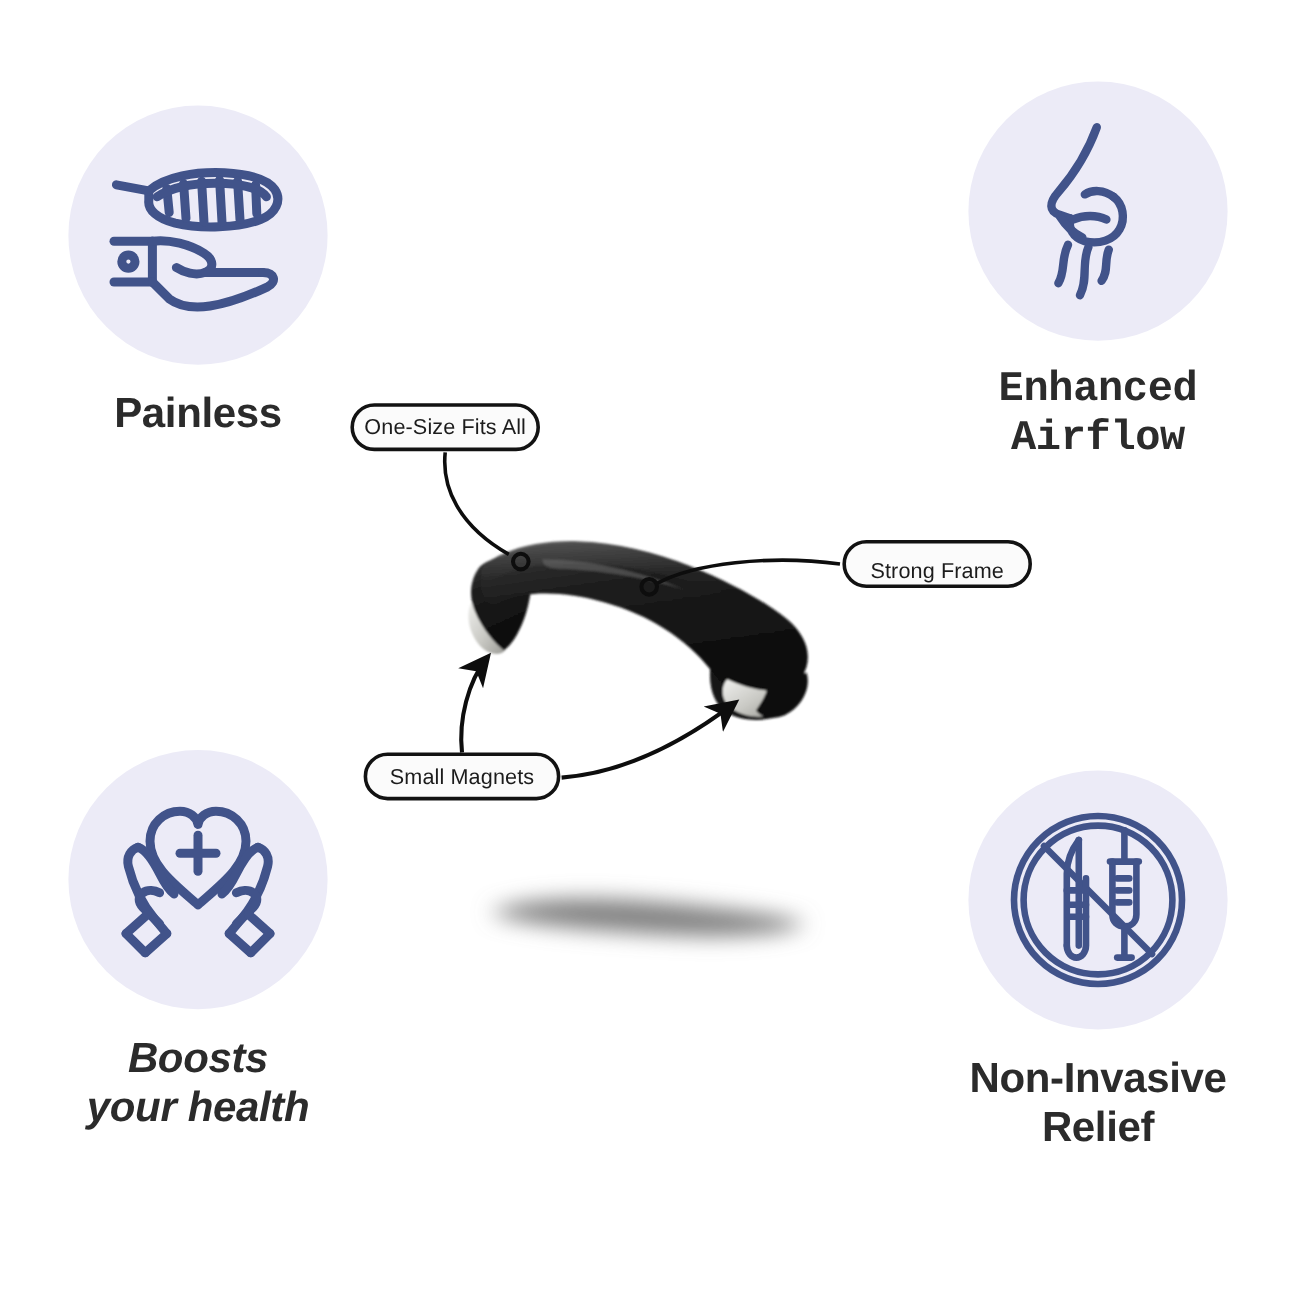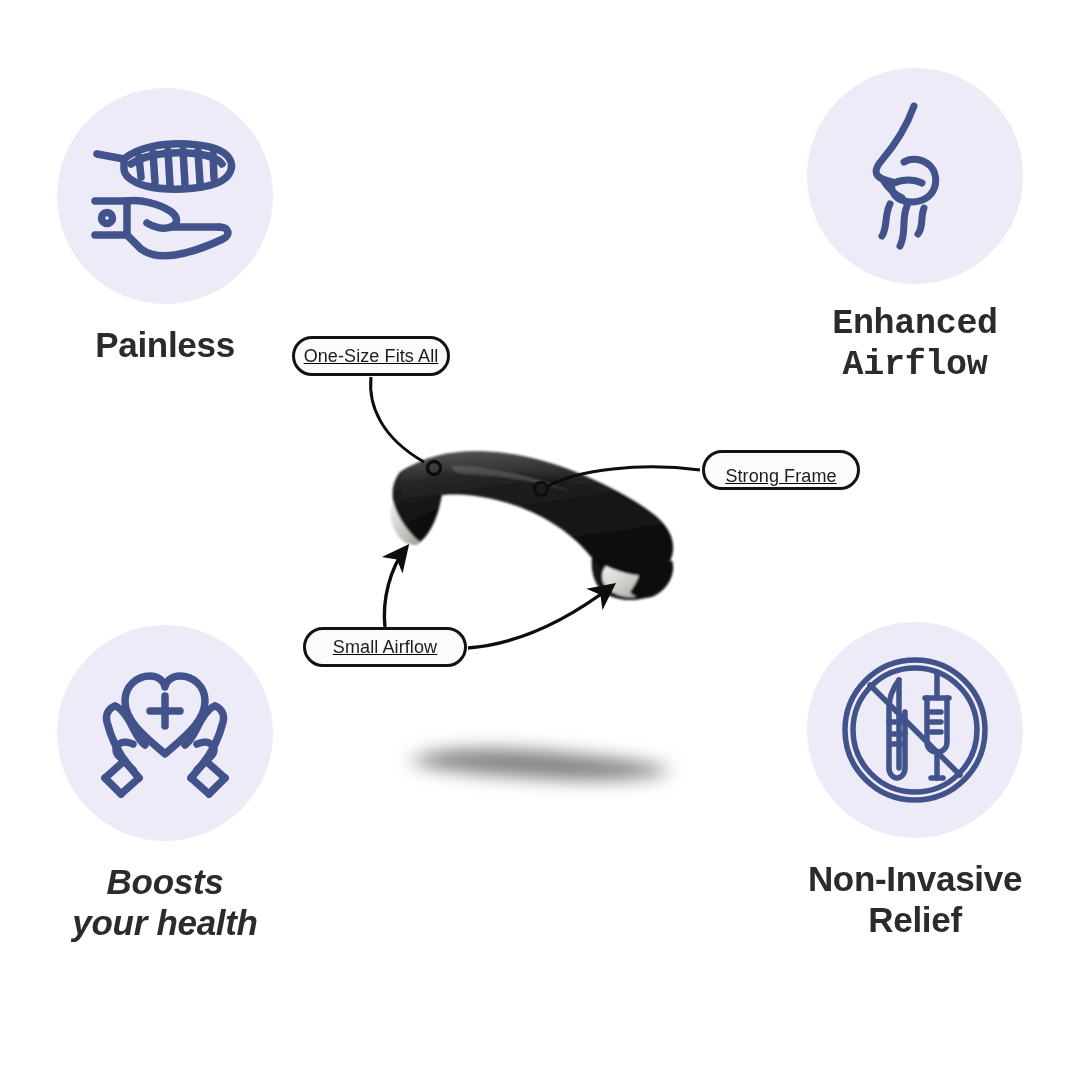--- a/index.html
+++ b/index.html
@@ -47,21 +47,21 @@
     color: #2b2b2b;
     text-align: center;
     line-height: 1.18;
     letter-spacing: -0.3px;
     white-space: pre-line;
   }
 
   #feat-painless   { left: 0px;   top: 88px; }
   #feat-airflow    { left: 750px; top: 68px; font-family: Liberation Mono, monospace; }
   #feat-boosts     { left: 0px;   top: 625px; font-style: italic; }
-  #feat-noninvasive{ left: 750px; top: 622px; }
+  #feat-noninvasive{ left: 750px; top: 642px; }
 
   
   #product-area {
     position: absolute;
     left: 0;
     top: 0;
     width: 1080px;
     height: 1080px;
     pointer-events: none;
   }
@@ -71,21 +71,20 @@
     position: absolute;
     background: #fbfbfb;
     border: 3px solid #121212;
     border-radius: 40px;
     height: 40px;
     display: flex;
     align-items: center;
     justify-content: center;
     padding: 0 18px;
     box-sizing: border-box;
-    text-decoration: underline;
   }
   .callout span {
     font-size: 18px;
     color: #1c1c1c;
     white-space: nowrap;
     letter-spacing: 0.1px;
   }
   #callout-onesize { left: 292px; top: 336px; width: 158px; }
   #callout-strongframe { left: 702px; top: 450px; width: 158px; align-items: flex-end; }
   #callout-smallmagnets { left: 303px; top: 627px; width: 164px; }
@@ -302,16 +301,16 @@
 
   <div class="callout" id="callout-onesize">
     <span>One-Size Fits All</span>
   </div>
 
   <div class="callout" id="callout-strongframe">
     <span>Strong Frame</span>
   </div>
 
   <div class="callout" id="callout-smallmagnets">
-    <span>Small Airflow</span>
+    <span>Small Magnets</span>
   </div>
 
 </div>
 
 </body></html>

